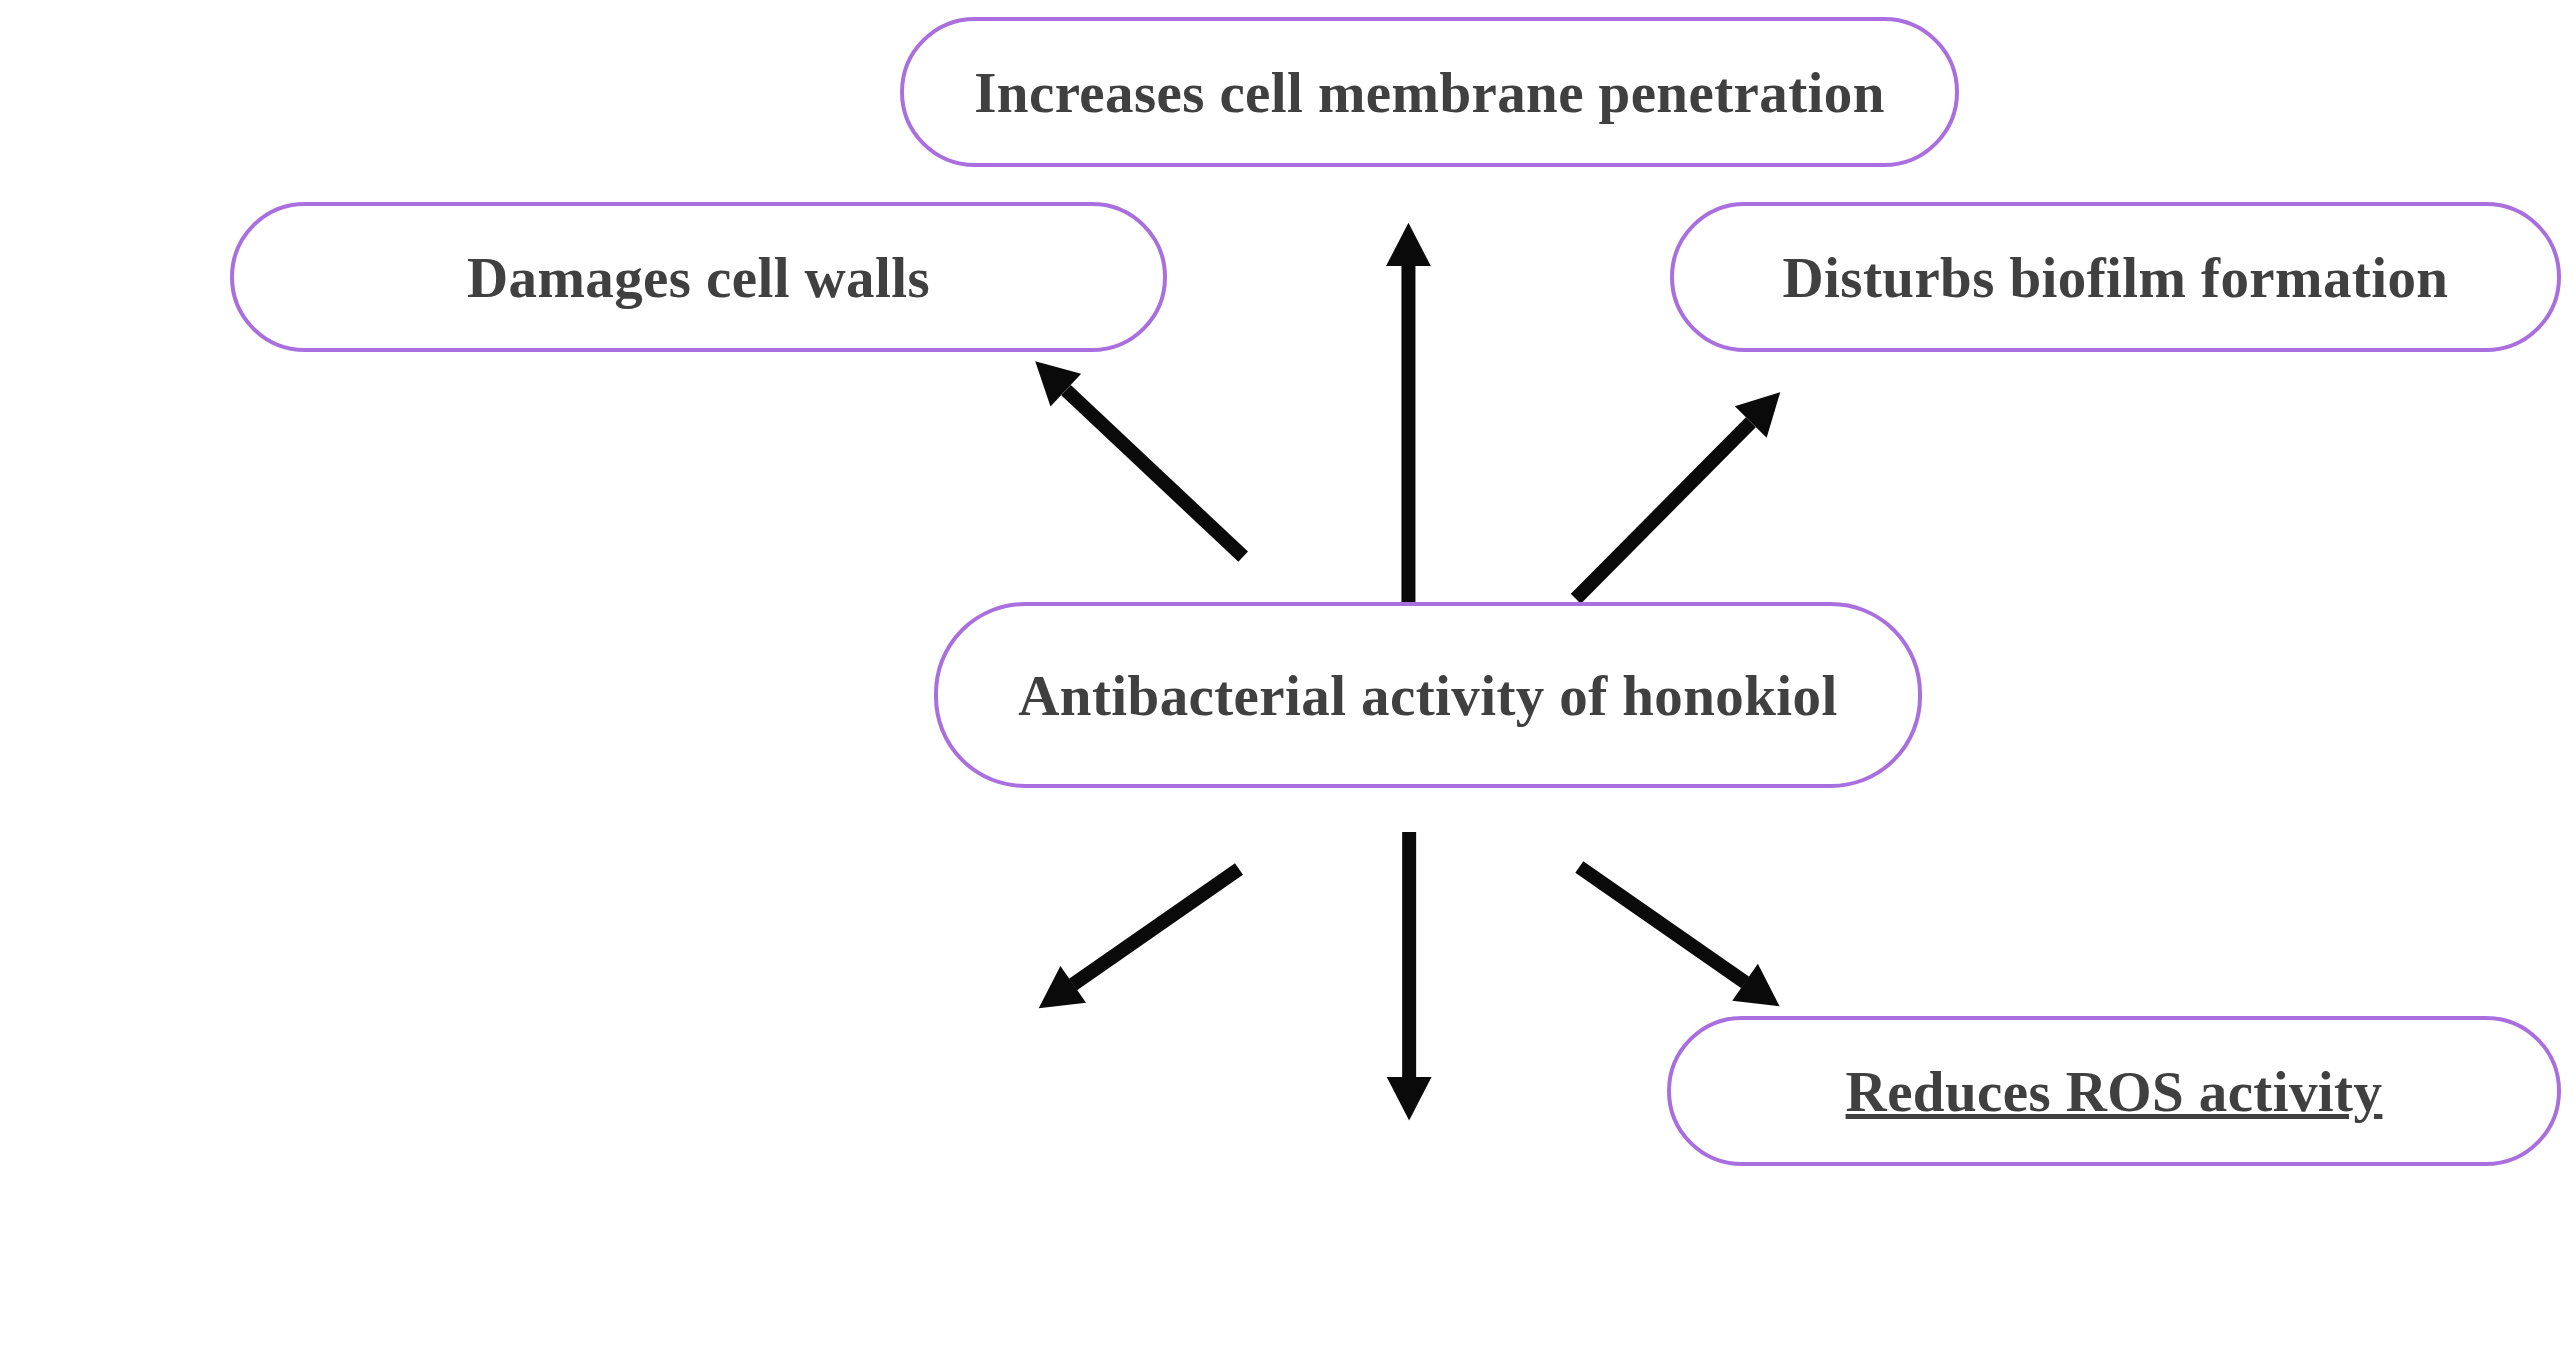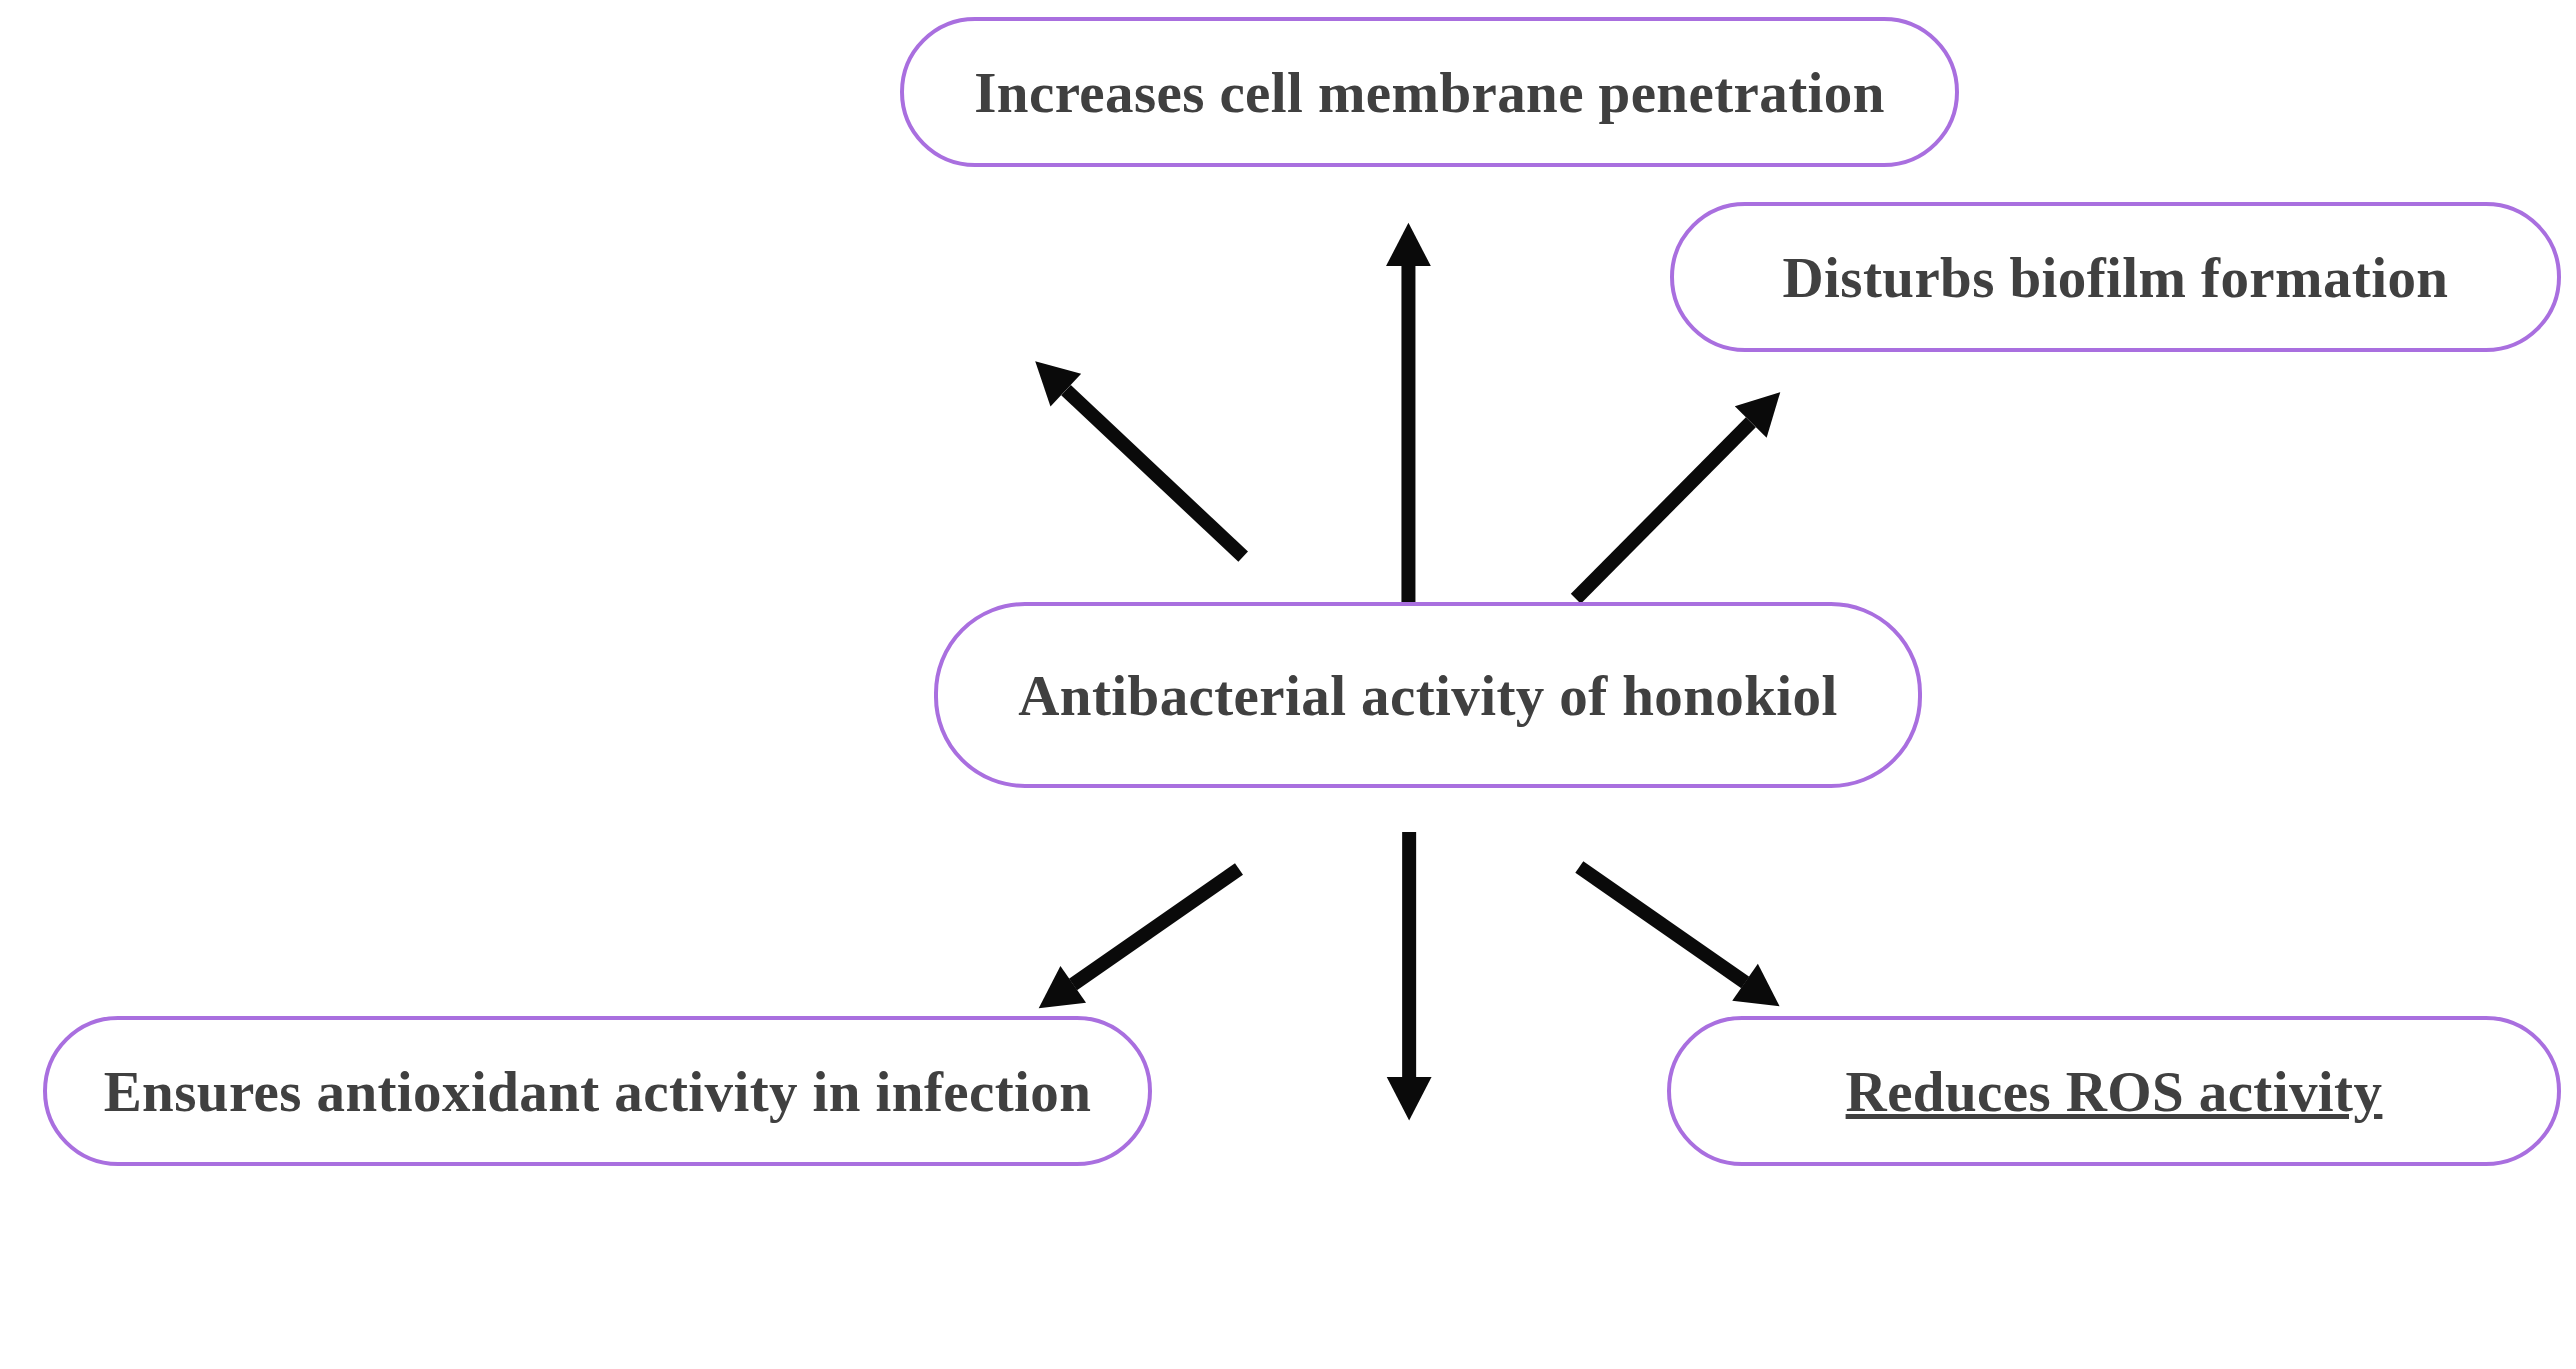--- a/index.html
+++ b/index.html
@@ -90,24 +90,24 @@
     </g>
 
     <g class="arrow">
       <line x1="2255" y1="1238" x2="2492" y2="1403"></line>
       <polygon points="2541,1437 2473.4,1429 2510,1376.4"></polygon>
     </g>
   </svg>
 
   <div class="node pos-top">Increases cell membrane penetration</div>
 
+  <div class="node pos-top-left">Damages cell walls</div>
 
   <div class="node pos-top-right">Disturbs biofilm formation</div>
 
   <div class="node pos-center">Antibacterial activity of honokiol</div>
 
-  <div class="node pos-bottom-left">Ensures antioxidant activity in infection</div>
 
   <div class="node pos-bottom-right">Reduces ROS activity</div>
 
 
 </div>
 
 
 </body></html>

